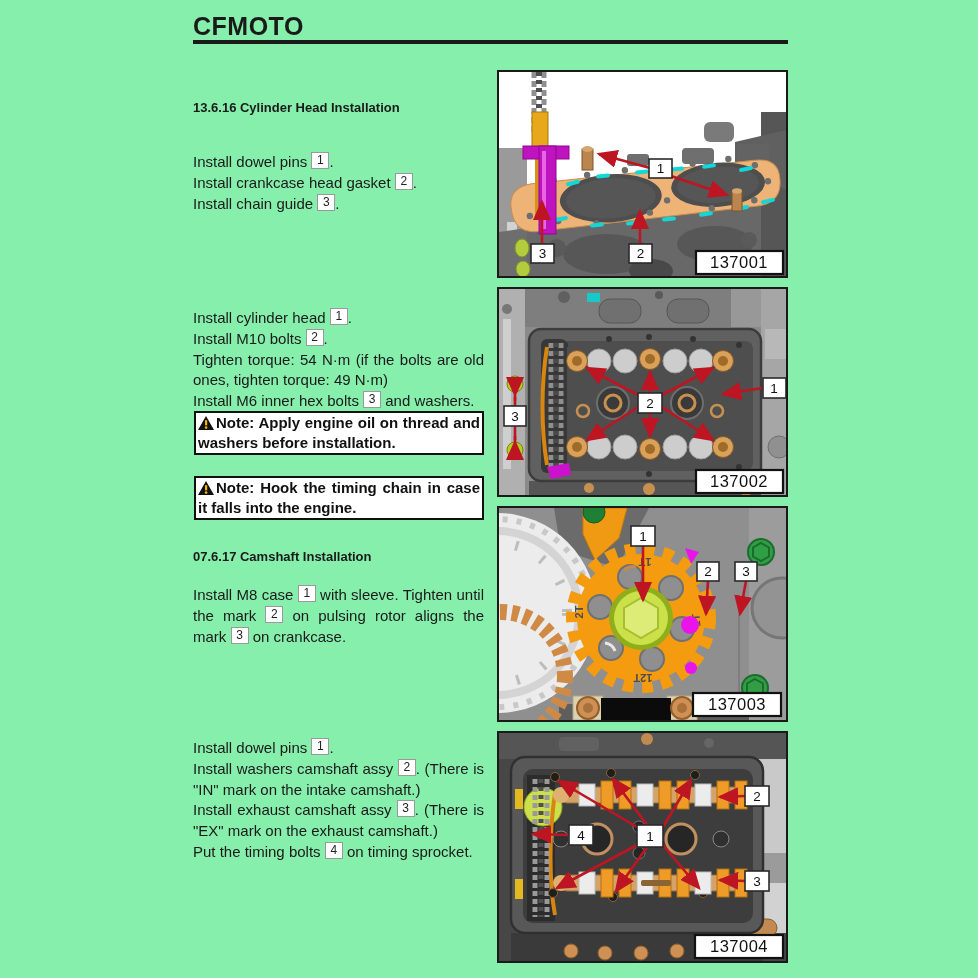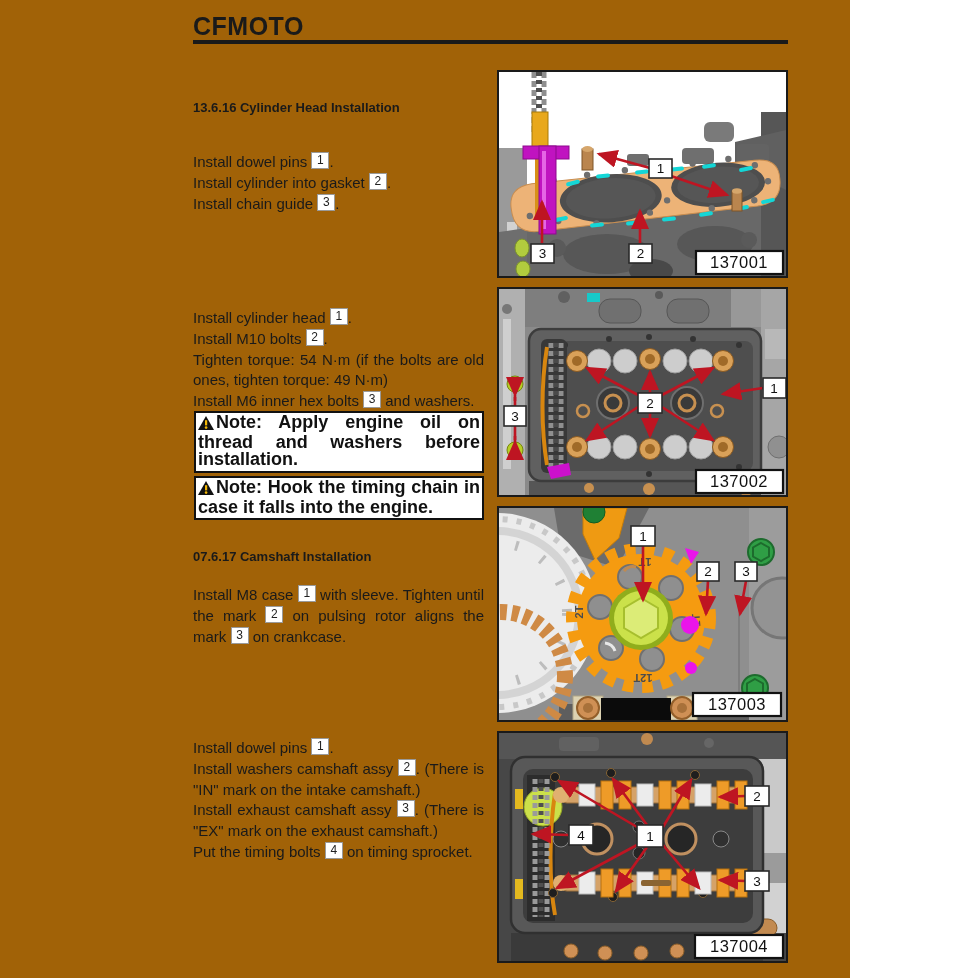--- a/index.html
+++ b/index.html
@@ -1,32 +1,32 @@
 <!DOCTYPE html>
 <html><head>
 <meta charset="utf-8">
 <style>
   * { margin:0; padding:0; box-sizing:border-box; }
   html,body { background:#ffffff; }
   body { width:978px; height:978px; font-family:"Liberation Sans", sans-serif; color:#111; }
-  .page { position:relative; width:850px; height:978px; background:#a16207; overflow:hidden; }
+  .page { position:relative; width:978px; height:978px; background:#86efac; overflow:hidden; }
 
   .brand { position:absolute; left:193px; top:12px; font-size:25px; font-weight:bold; letter-spacing:0.5px; color:#1a1a1a; }
   .rule  { position:absolute; left:193px; top:40px; width:595px; height:3.5px; background:#1a1a1a; }
 
   .sec-heading { position:absolute; left:193px; width:300px; font-size:13px; font-weight:bold; color:#1a1a1a; }
 
   .para { position:absolute; left:193px; width:291px; font-size:15px; line-height:20.8px; color:#1a1a1a; }
   .para p { margin:0; text-align:justify; }
 
   .callout { display:inline-block; min-width:18px; padding:0 3px; border:1px solid #9a9a9a; background:#fff;
              font-size:12px; line-height:15px; text-align:center; vertical-align:3px; color:#222; }
 
   .note-box { position:absolute; left:194px; width:290px; border:2.5px solid #111; background:#fff;
-              font-weight:bold; font-size:18px; line-height:17.6px; padding:1px 2px 2px 2px; text-align:justify; color:#111; }
+              font-weight:bold; font-size:15px; line-height:17.6px; padding:1px 2px 2px 2px; text-align:justify; color:#111; }
   .warn-icon { display:inline-block; vertical-align:-2px; margin-right:2px; }
 
   .fig { position:absolute; left:497px; width:291px; border:2px solid #1a1a1a; background:#fff; }
   .fig svg { display:block; width:100%; height:100%; }
   svg text { font-family:"Liberation Sans", sans-serif; }
   .fig-callout-text { font-size:13.5px; fill:#111; }
   .fig-id-text { font-size:16.5px; fill:#111; letter-spacing:0.5px; }
   .rotor-mark { font-size:11px; font-weight:bold; fill:#4c4c4c; }
 </style>
 </head>
@@ -34,21 +34,21 @@
 
 <div class="page">
 
   <div class="brand">CFMOTO</div>
   <div class="rule"></div>
 
   <h2 class="sec-heading" style="top:100px">13.6.16 Cylinder Head Installation</h2>
 
   <div class="para" style="top:152px">
     <p><span>Install dowel pins </span><span class="callout">1</span><span>.</span></p>
-    <p><span>Install cylinder into gasket </span><span class="callout">2</span><span>.</span></p>
+    <p><span>Install crankcase head gasket </span><span class="callout">2</span><span>.</span></p>
     <p><span>Install chain guide </span><span class="callout">3</span><span>.</span></p>
   </div>
 
   <div class="para" style="top:308px">
     <p><span>Install cylinder head </span><span class="callout">1</span><span>.</span></p>
     <p><span>Install M10 bolts </span><span class="callout">2</span><span>.</span></p>
     <p><span>Tighten torque: 54 N·m (if the bolts are old ones, tighten torque: 49 N·m)</span></p>
     <p><span>Install M6 inner hex bolts </span><span class="callout">3</span><span> and washers.</span></p>
   </div>
 

